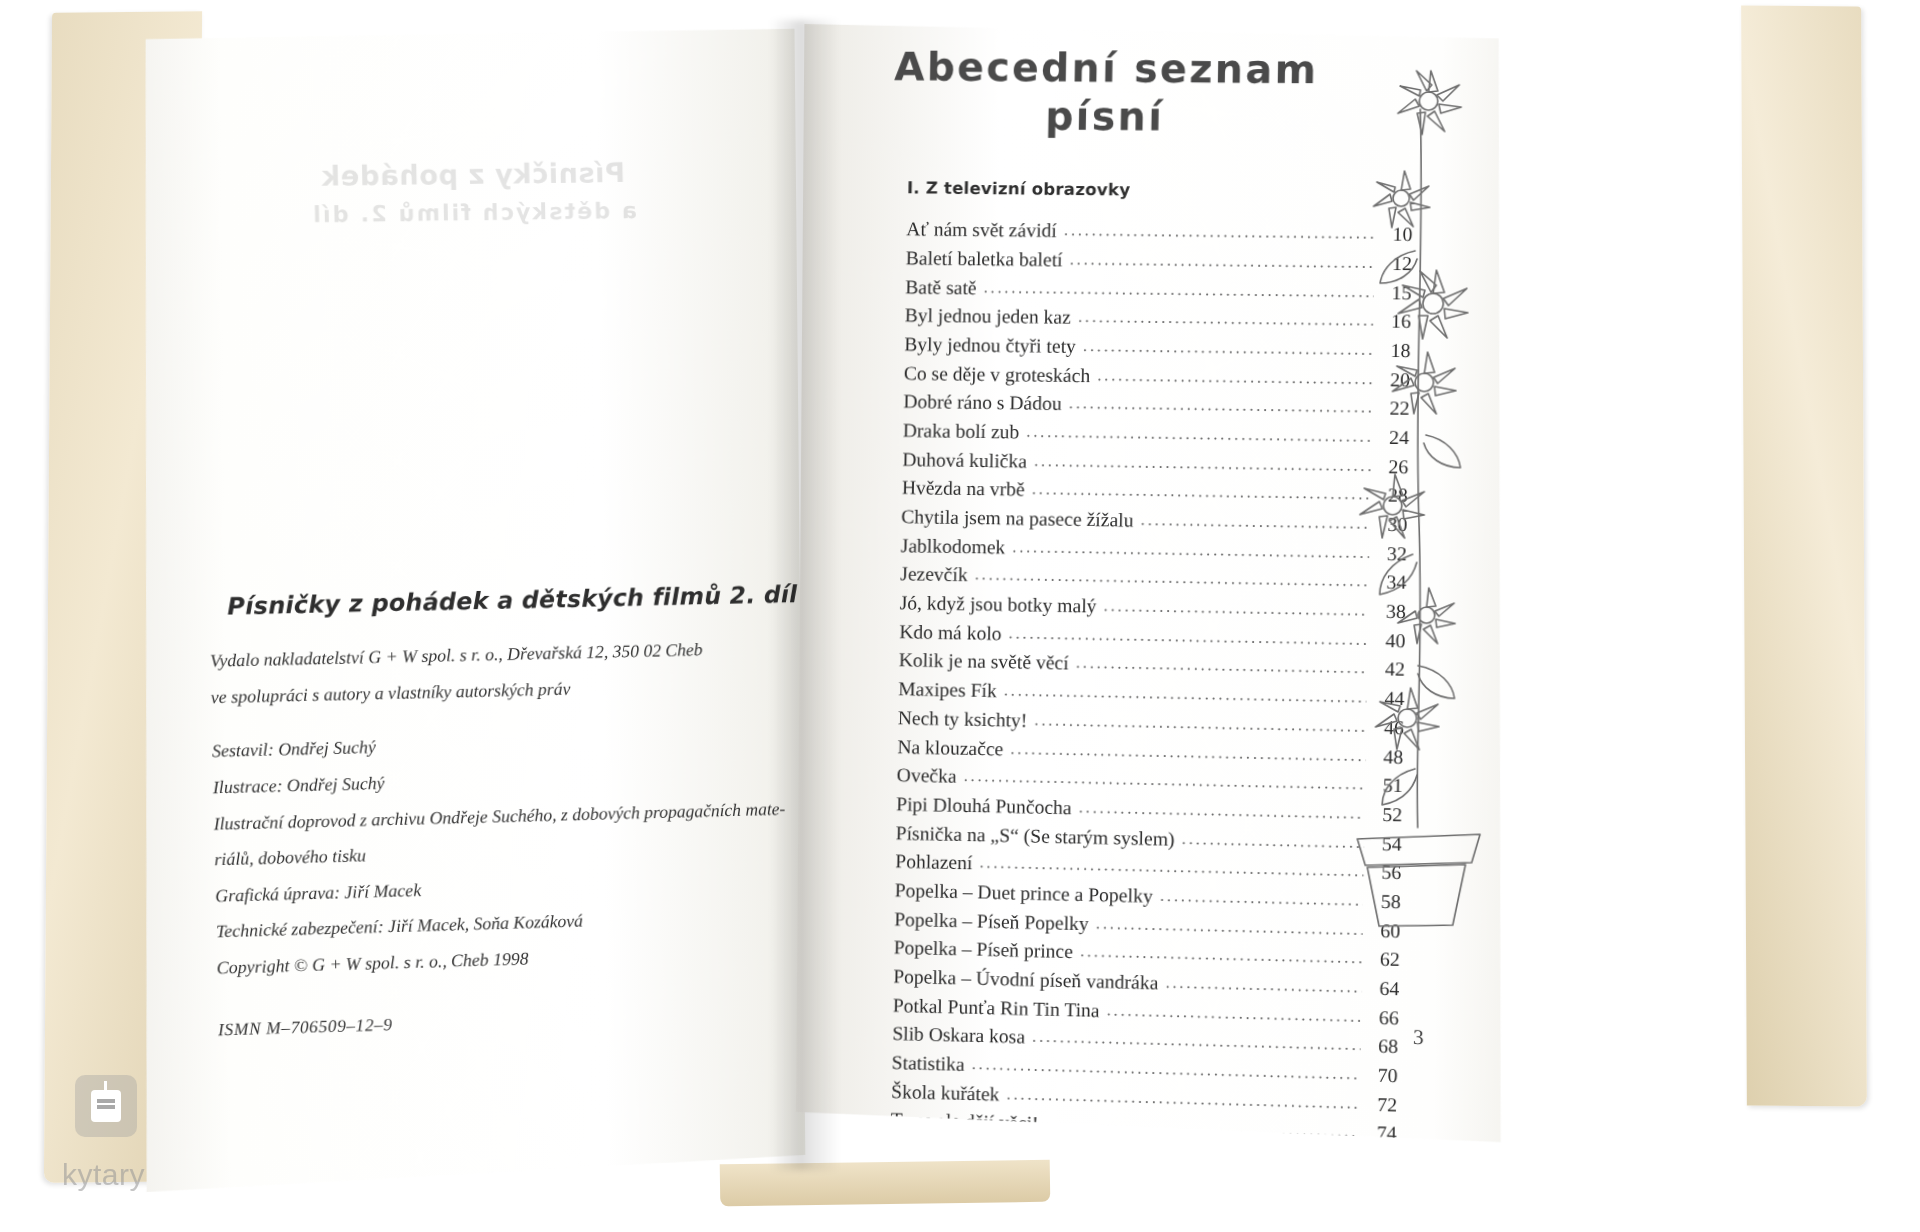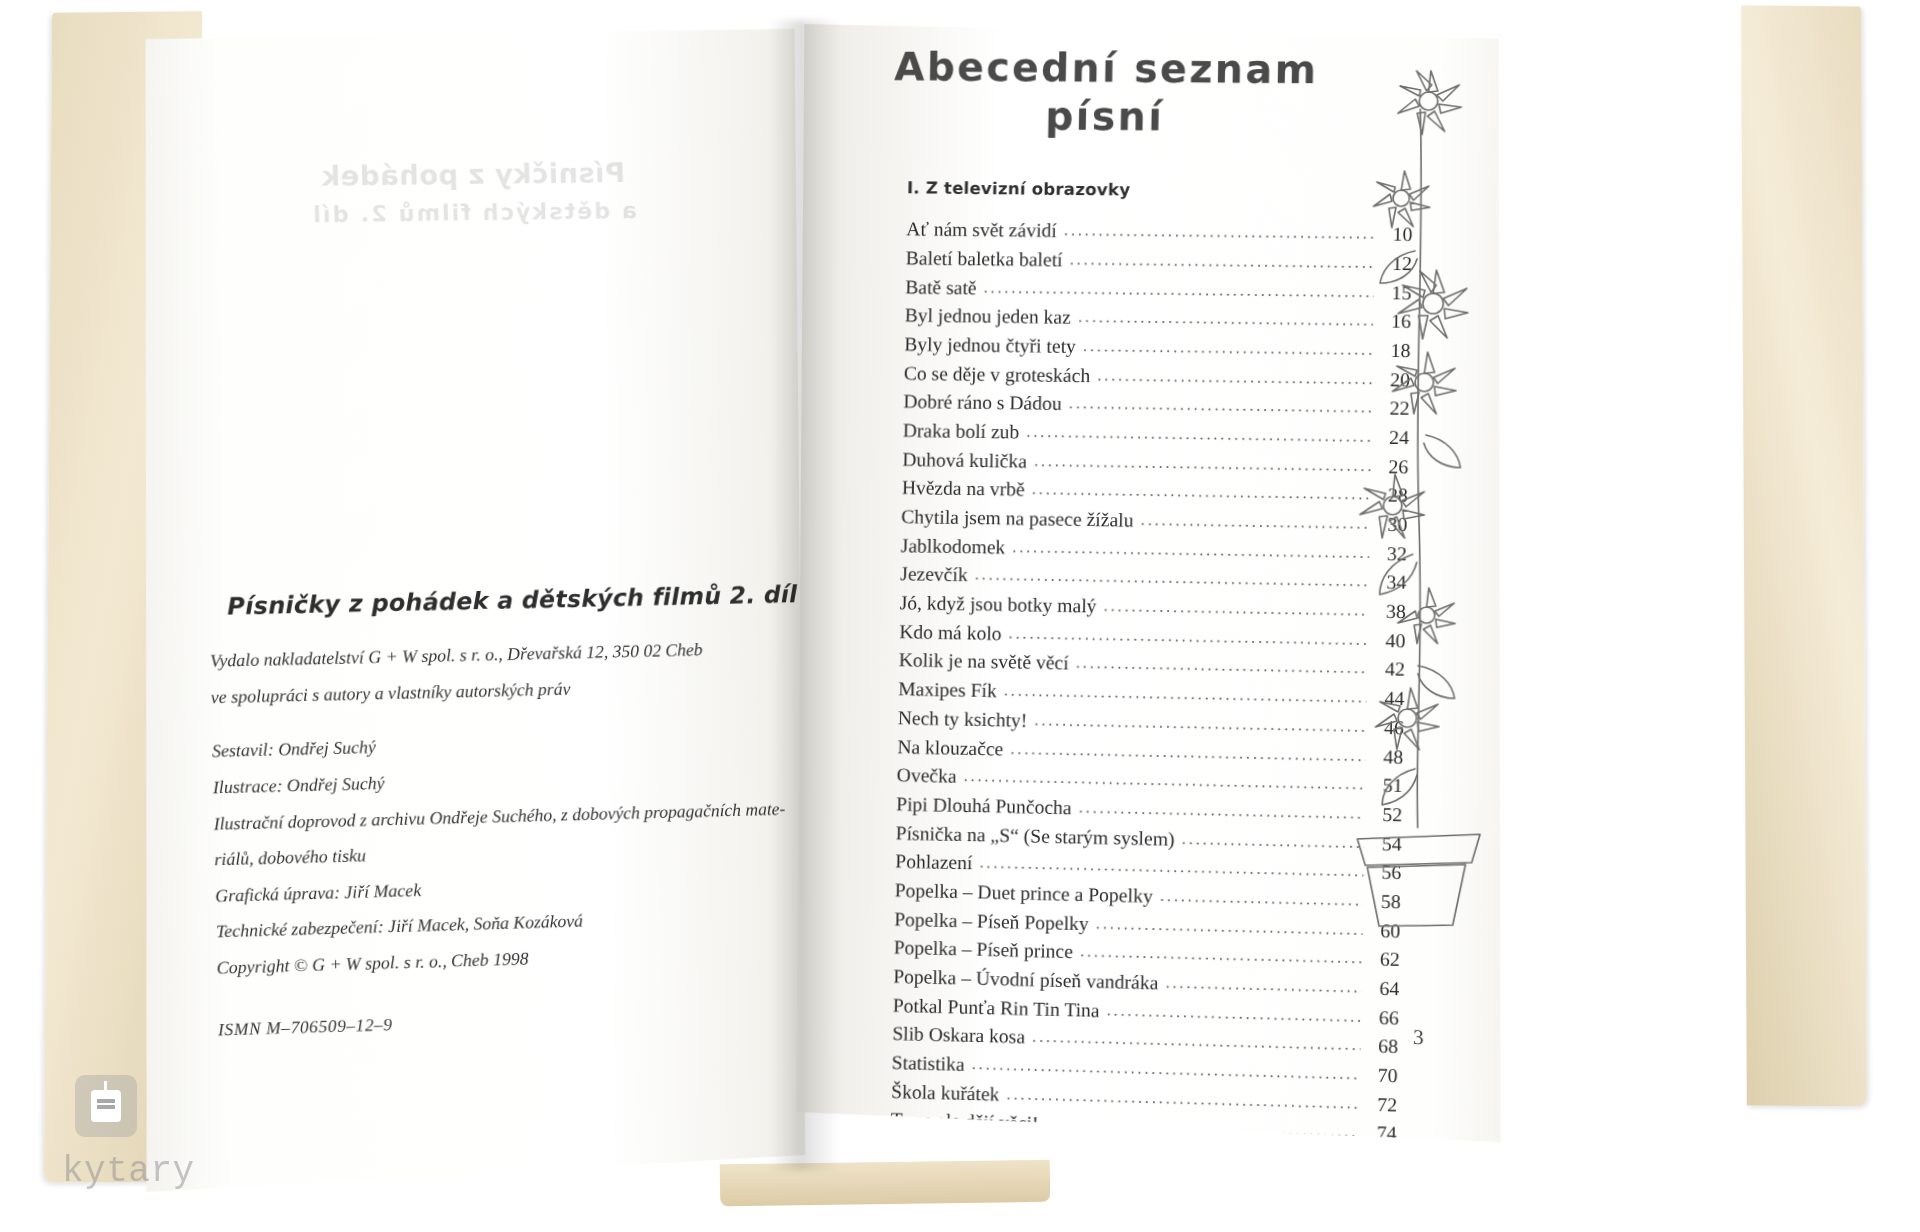--- a/index.html
+++ b/index.html
@@ -307,22 +307,22 @@
     height: 4px;
     border-top: 4px solid rgba(160,160,160,0.9);
     border-bottom: 4px solid rgba(160,160,160,0.9);
     box-sizing: content-box;
     height: 2px;
   }
   .wm-text {
     position: absolute;
     left: 62px;
     bottom: 40px;
-    font-family: Liberation Mono, monospace;
-    font-size: 36px;
+    font-family: Liberation Sans, sans-serif;
+    font-size: 30px;
     color: rgba(150,150,150,0.55);
     letter-spacing: 0.5px;
   }
 </style>
 </head>
 <body>
 
 <div id="stage">
 
   <div class="book">

